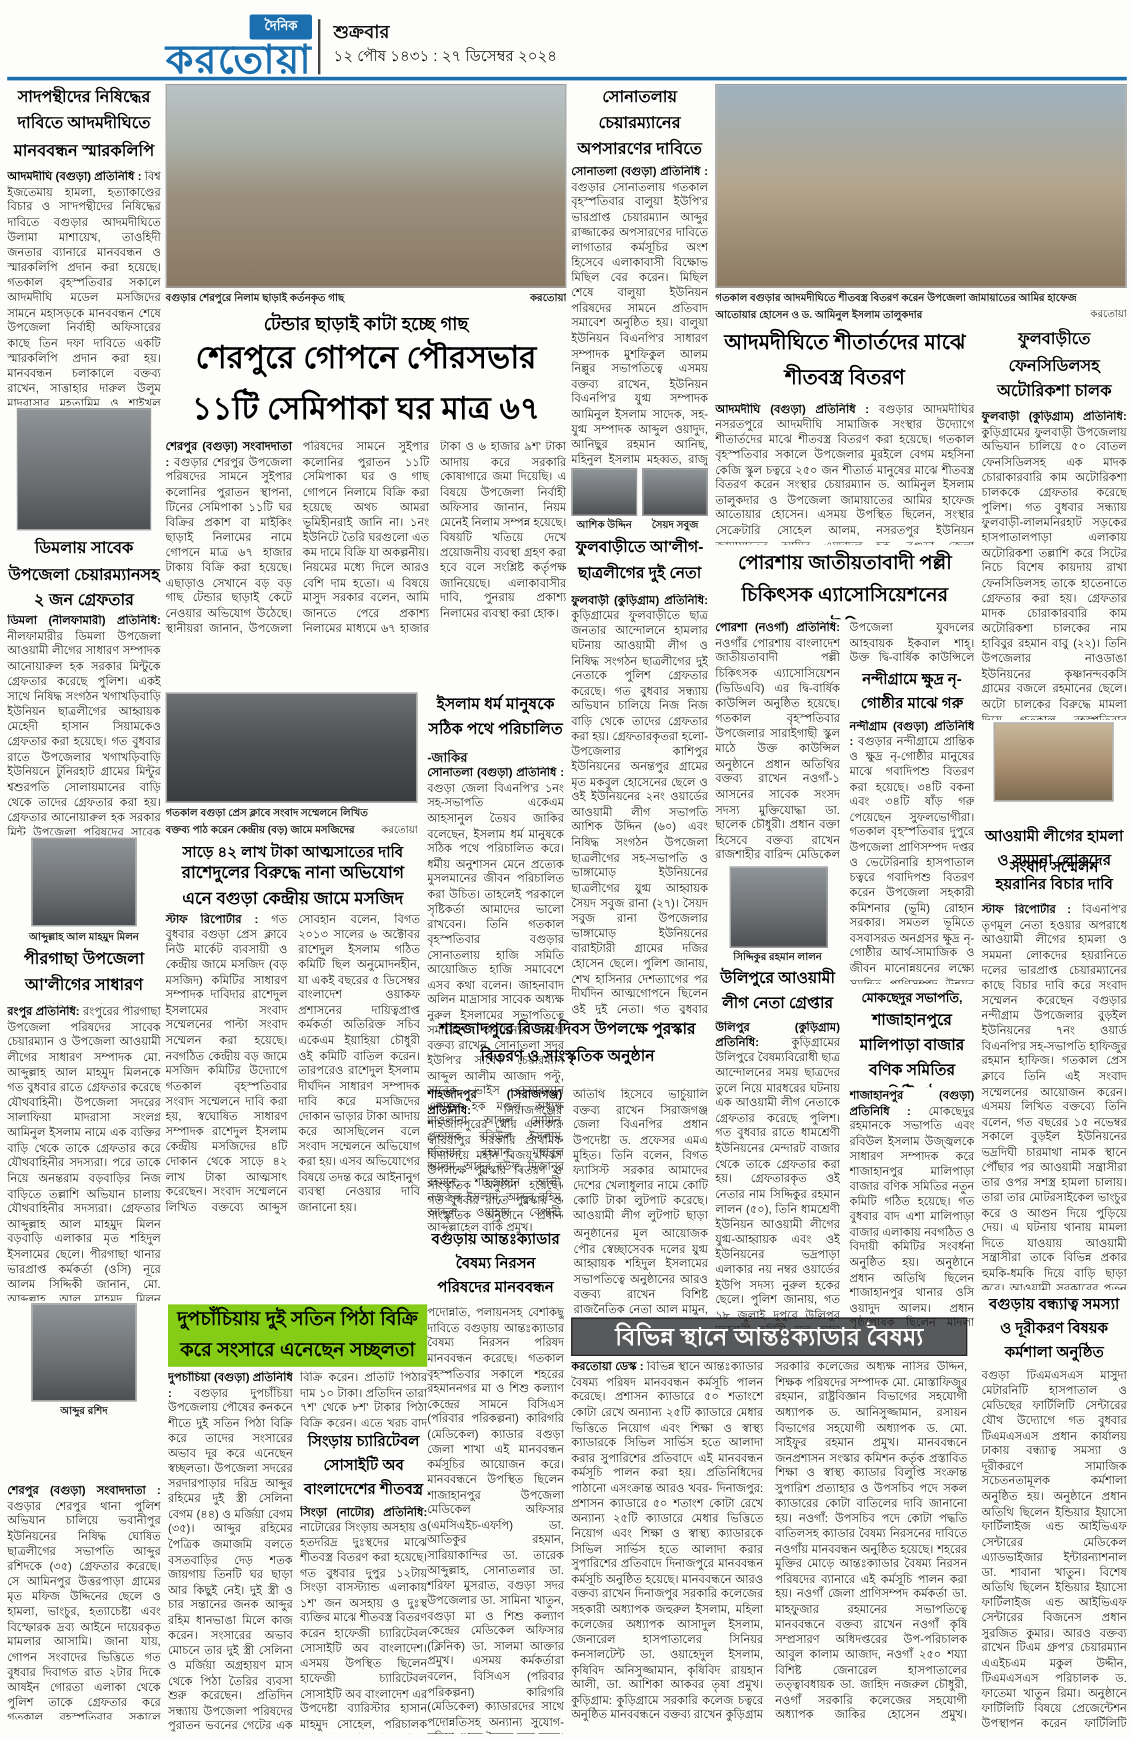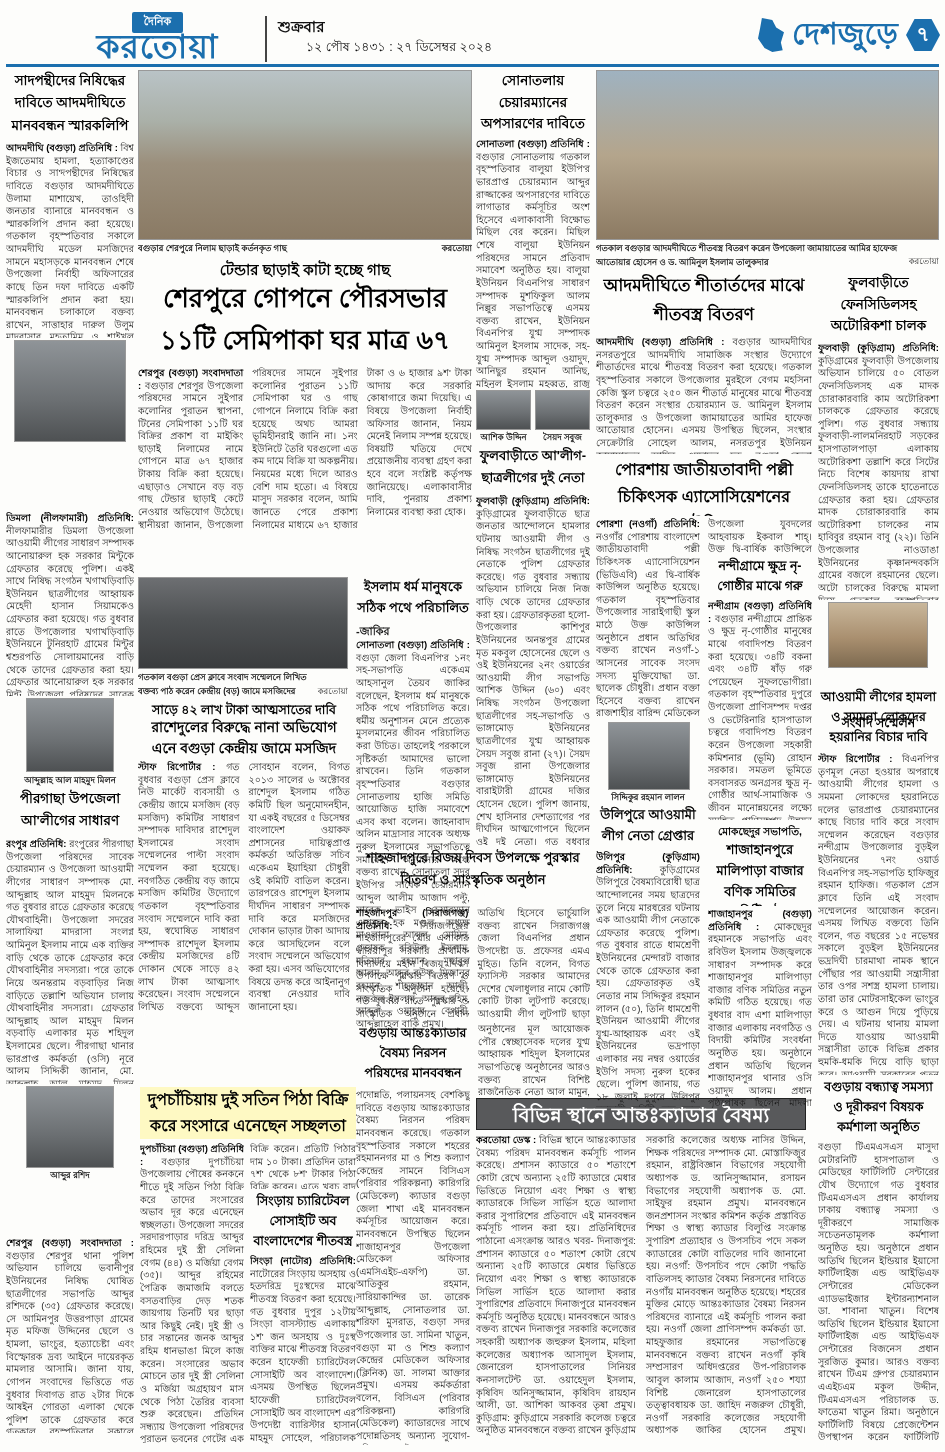--- a/index.html
+++ b/index.html
@@ -14,53 +14,49 @@
   .ph{border:1px solid #999;overflow:hidden;}
   .ph-trees{background:linear-gradient(180deg,#b9c3c6 0%,#aab0a8 30%,#9b8f7c 55%,#8a7a64 100%);}
   .ph-group{background:linear-gradient(180deg,#6d6f72 0%,#4f5254 45%,#3a3c3e 100%);}
   .ph-portrait{background:linear-gradient(180deg,#8f9498 0%,#6b6f72 60%,#4e5153 100%);}
   .ph-warm{background:linear-gradient(180deg,#c9b79b 0%,#a98f6f 55%,#7d6a50 100%);}
   .ph-blanket{background:linear-gradient(180deg,#9fb2c0 0%,#b4a58c 50%,#8c7a62 100%);}
   .rule{background:#1b6fae;}
   .kicker{font-weight:bold;text-align:center;color:#000;overflow:hidden;}
   .banner{background:#58595b;color:#fff;font-weight:bold;text-align:center;
           border:1px solid #222;overflow:hidden;}
-  .greyband{background:#fef9c3;}
+  .greyband{background:#84cc16;}
   .brand{color:#1b6fae;}
   .hex{width:34px;height:34px;background:#1b6fae;color:#fff;font-weight:bold;font-size:20px;
        display:flex;align-items:center;justify-content:center;
        clip-path:polygon(25% 3%,75% 3%,100% 50%,75% 97%,25% 97%,0% 50%);}
   .mapicon{width:26px;height:34px;background:#1b6fae;
        clip-path:polygon(15% 0%,55% 6%,70% 28%,100% 42%,88% 72%,95% 95%,55% 100%,25% 88%,0% 60%,8% 30%);}
   .logobox{display:inline-block;background:#1b6fae;color:#fff;font-size:11px;font-weight:bold;
        padding:1px 12px;border-radius:2px;}
   .vline{background:#444;}
 </style>
 </head>
 <body>
 
 <div id="page">
 
-  <div class="abs" style="left:55px;top:12px;width:205px;height:52px;text-align:center;font-family:Liberation Mono, monospace;">
+  <div class="abs" style="left:55px;top:12px;width:205px;height:52px;text-align:right;">
     <span class="logobox">দৈনিক</span>
     <div class="brand" style="font-size:33px;font-weight:bold;line-height:1.0;letter-spacing:1px;">করতোয়া</div>
   </div>
   <div class="abs vline" style="left:265px;top:16px;width:2px;height:46px;"></div>
   <div class="abs" style="left:278px;top:15px;font-size:15px;font-weight:bold;color:#111;">শুক্রবার</div>
-  <div class="abs" style="left:278px;top:38px;font-size:12.5px;color:#111;margin-left:28px;">১২ পৌষ ১৪৩১ : ২৭ ডিসেম্বর ২০২৪</div>
-  <div class="abs" style="left:660px;top:10px;width:280px;height:50px;display:flex;align-items:center;justify-content:flex-end;gap:8px;">
-    <span class="mapicon"></span>
-    <span class="brand" style="font-size:30px;font-weight:bold;">দেশজুড়ে</span>
-    <span class="hex">৭</span>
-  </div>
+  <div class="abs" style="left:278px;top:38px;font-size:12.5px;color:#111;">১২ পৌষ ১৪৩১ : ২৭ ডিসেম্বর ২০২৪</div>
   <div class="abs rule" style="left:6px;top:64px;width:933px;height:3px;"></div>
 
   <div class="abs hl" style="left:6px;top:70px;width:128px;height:70px;font-size:13.5px;line-height:1.65;">সাদপন্থীদের নিষিদ্ধের দাবিতে আদমদীঘিতে মানববন্ধন স্মারকলিপি প্রদান</div>
   <div class="abs bd" style="left:6px;top:142px;width:128px;height:196px;"><b>আদমদীঘি (বগুড়া) প্রতিনিধি :</b> <span>বিশ্ব ইজতেমায় হামলা, হত্যাকাণ্ডের বিচার ও সা'দপন্থীদের নিষিদ্ধের দাবিতে বগুড়ার আদমদীঘিতে উলামা মাশায়েখ, তাওহিদী জনতার ব্যানারে মানববন্ধন ও স্মারকলিপি প্রদান করা হয়েছে। গতকাল বৃহস্পতিবার সকালে আদমদীঘি মডেল মসজিদের সামনে মহাসড়কে মানববন্ধন শেষে উপজেলা নির্বাহী অফিসারের কাছে তিন দফা দাবিতে একটি স্মারকলিপি প্রদান করা হয়। মানববন্ধন চলাকালে বক্তব্য রাখেন, সাত্তাহার দারুল উলুম মাদরাসার মুহতামিম ও শাইখুল হাদিস আল্লামা মাহবুবুল ইসলাম, মুফতী রুহুল আমিন, মুফতি ওয়ায়েজ করনী, মাওলানা ইউসুফ আলী, মাওলানা আব্দুল মমিন, মাওলানা তাওহিদ, মাওলানা আখতারুজ্জামান প্রমুখ।</span></div>
   <div class="abs ph ph-portrait" style="left:14px;top:340px;width:112px;height:102px;"></div>
+  <div class="abs hl" style="left:6px;top:446px;width:128px;height:64px;font-size:13.5px;line-height:1.6;">ডিমলায় সাবেক উপজেলা চেয়ারম্যানসহ ২ জন গ্রেফতার</div>
   <div class="abs bd" style="left:6px;top:512px;width:128px;height:184px;"><b>ডিমলা (নীলফামারী) প্রতিনিধি:</b> <span>নীলফামারীর ডিমলা উপজেলা আওয়ামী লীগের সাধারণ সম্পাদক আনোয়ারুল হক সরকার মিন্টুকে গ্রেফতার করেছে পুলিশ। একই সাথে নিষিদ্ধ সংগঠন খগাখড়িবাড়ি ইউনিয়ন ছাত্রলীগের আহ্বায়ক মেহেদী হাসান সিয়ামকেও গ্রেফতার করা হয়েছে। গত বুধবার রাতে উপজেলার খগাখড়িবাড়ি ইউনিয়নে টুনিরহাট গ্রামের মিন্টুর শ্বশুরপতি সোলায়মানের বাড়ি থেকে তাদের গ্রেফতার করা হয়। গ্রেফতার আনোয়ারুল হক সরকার মিন্টু উপজেলা পরিষদের সাবেক চেয়ারম্যান ও সাবেক সংসদ সদস্য আফতাব উদ্দিন সরকারের চাচাতো ভাই। এ ছাড়া মেহেদী হাসান সিয়াম মিন্টুর ভাগনে। ডিমলা থানার ওসি ফজলে এলাহী বিষয়টি নিশ্চিত করে বলেন, সুনির্দিষ্ট অভিযোগের ভিত্তিতে আনোয়ারুল হক সরকার মিন্টু ও সিয়ামকে গ্রেফতার করা হয়েছে।</span></div>
   <div class="abs ph ph-portrait" style="left:26px;top:698px;width:88px;height:74px;"></div>
   <div class="abs capc" style="left:6px;top:774px;width:128px;height:12px;">আব্দুল্লাহ আল মাহমুদ মিলন</div>
   <div class="abs hl" style="left:6px;top:788px;width:128px;height:48px;font-size:13.5px;line-height:1.6;">পীরগাছা উপজেলা আ'লীগের সাধারণ সম্পাদক গ্রেফতার</div>
   <div class="abs bd" style="left:6px;top:838px;width:128px;height:246px;"><b>রংপুর প্রতিনিধি:</b> <span>রংপুরের পীরগাছা উপজেলা পরিষদের সাবেক চেয়ারম্যান ও উপজেলা আওয়ামী লীগের সাধারণ সম্পাদক মো. আব্দুল্লাহ আল মাহমুদ মিলনকে গত বুধবার রাতে গ্রেফতার করেছে যৌথবাহিনী। উপজেলা সদরের সালাফিয়া মাদরাসা সংলগ্ন আমিনুল ইসলাম নামে এক ব্যক্তির বাড়ি থেকে তাকে গ্রেফতার করে যৌথবাহিনীর সদস্যরা। পরে তাকে নিয়ে অনন্তরাম বড়বাড়ির নিজ বাড়িতে তল্লাশি অভিযান চালায় যৌথবাহিনীর সদস্যরা। গ্রেফতার আব্দুল্লাহ আল মাহমুদ মিলন বড়বাড়ি এলাকার মৃত শহিদুল ইসলামের ছেলে। পীরগাছা থানার ভারপ্রাপ্ত কর্মকর্তা (ওসি) নূরে আলম সিদ্দিকী জানান, মো. আব্দুল্লাহ আল মাহমুদ মিলন দীর্ঘদিন ধরে পীরগাছা উপজেলা আওয়ামী লীগের সাধারণ সম্পাদক হিসেবে দায়িত্ব পালন করছেন। ৫ আগস্ট ছাত্র-জনতার গণঅভ্যুত্থানের পর গা ঢাকা দিয়ে ছিলেন। গোপন সংবাদের ভিত্তিতে অভিযান চালিয়ে তাকে গ্রেফতার করে নিয়ে যায় যৌথবাহিনী। তার বিরুদ্ধে হত্যা মামলাসহ একাধিক মামলা রয়েছে। আইনি প্রক্রিয়া শেষে তাকে আদালতে প্রেরণ করা হবে।</span></div>
   <div class="abs ph ph-portrait" style="left:26px;top:1086px;width:88px;height:82px;"></div>
   <div class="abs capc" style="left:6px;top:1169px;width:128px;height:12px;">আব্দুর রশিদ</div>
   <div class="abs bd" style="left:6px;top:1237px;width:128px;height:196px;"><b>শেরপুর (বগুড়া) সংবাদদাতা :</b> <span>বগুড়ার শেরপুর থানা পুলিশ অভিযান চালিয়ে ভবানীপুর ইউনিয়নের নিষিদ্ধ ঘোষিত ছাত্রলীগের সভাপতি আব্দুর রশিদকে (৩৫) গ্রেফতার করেছে। সে আমিনপুর উত্তরপাড়া গ্রামের মৃত মফিজ উদ্দিনের ছেলে ও হামলা, ভাংচুর, হত্যাচেষ্টা এবং বিস্ফোরক দ্রব্য আইনে দায়েরকৃত মামলার আসামি। জানা যায়, গোপন সংবাদের ভিত্তিতে গত বুধবার দিবাগত রাত ২টার দিকে আষইন গোরতা এলাকা থেকে পুলিশ তাকে গ্রেফতার করে গতকাল বৃহস্পতিবার সকালে আদালতে প্রেরণ করে। শেরপুর থানার ভারপ্রাপ্ত কর্মকর্তা (ওসি) শফিকুল ইসলাম জানান, আব্দুর রশিদ নিষিদ্ধ ঘোষিত ছাত্রলীগের ভবানীপুর ইউনিয়ন শাখার সভাপতি। হামলা, ভাংচুর, হত্যাচেষ্টা ও বিস্ফোরক দ্রব্য আইনের মামলার সে আসামি। তাকে গ্রেফতারের পর আদালতে সোপর্দ করা হয়েছে।</span></div>
 
   <div class="abs ph ph-trees" style="left:138px;top:70px;width:334px;height:170px;"></div>

